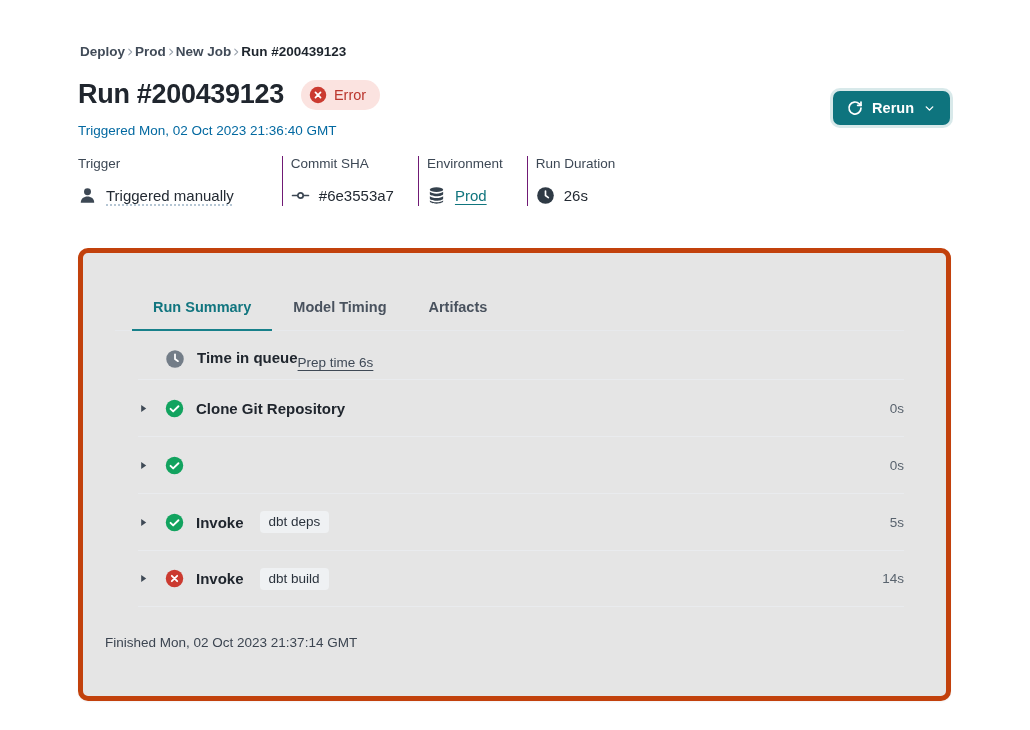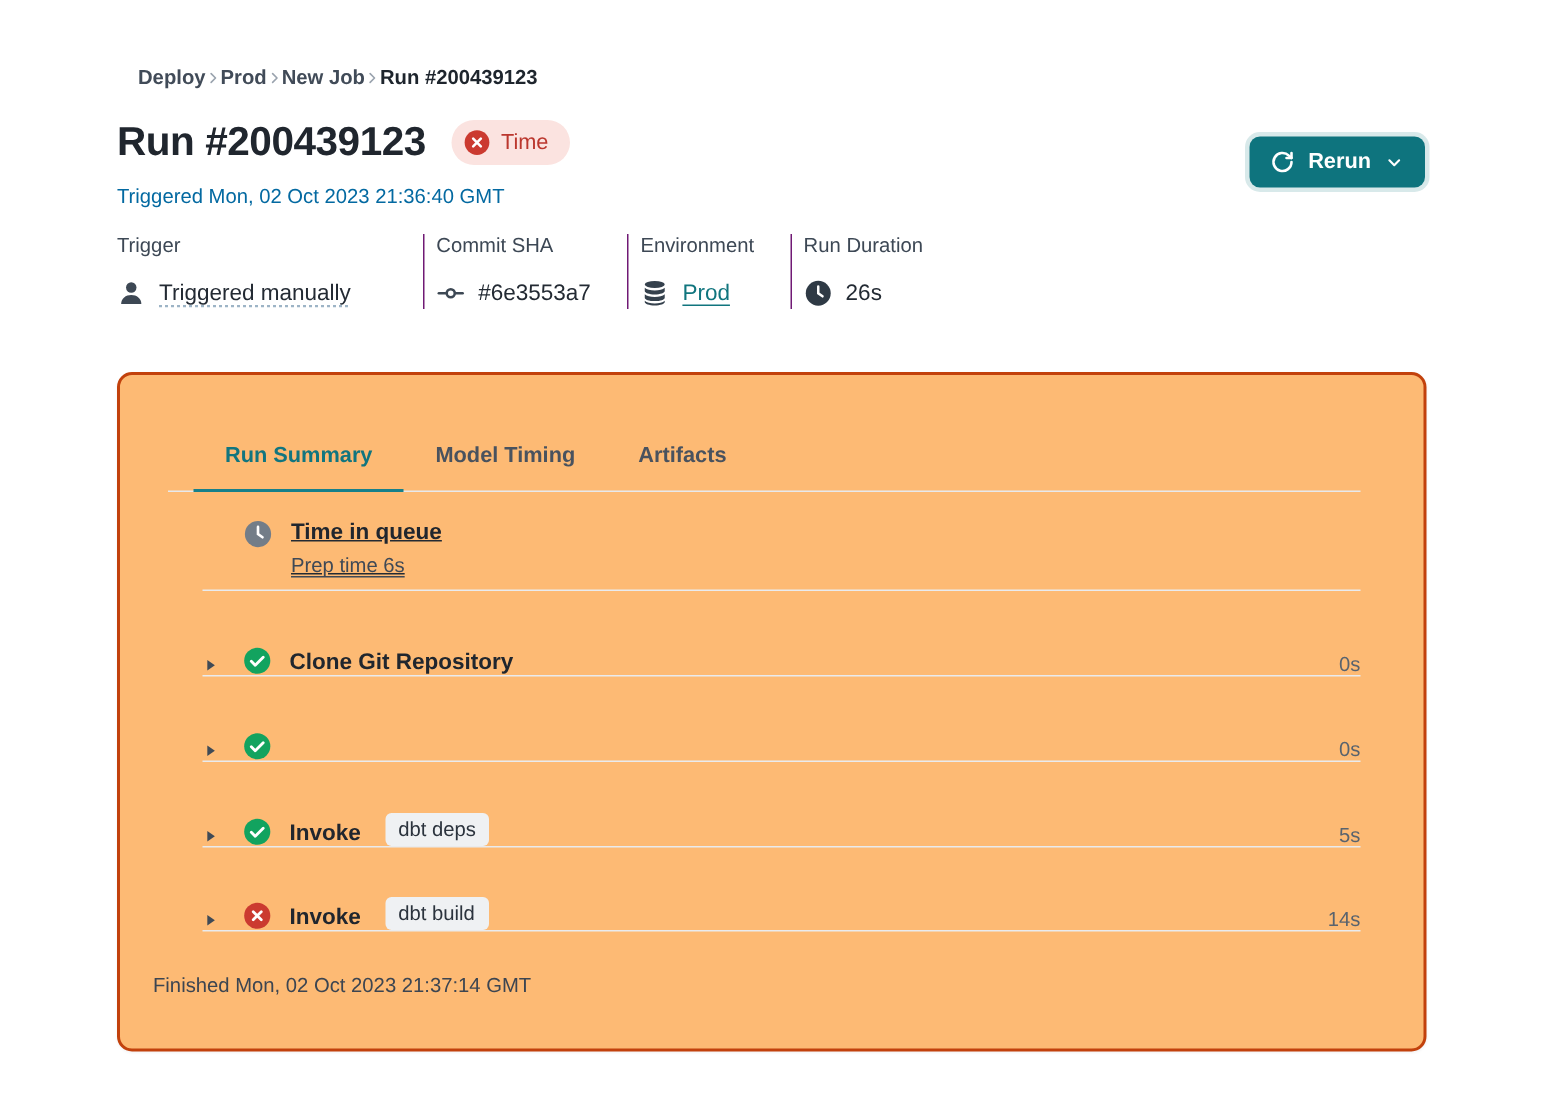--- a/index.html
+++ b/index.html
@@ -5,21 +5,21 @@
   * { box-sizing: border-box; }
   html,body { margin:0; padding:0; }
   body {
     width:1030px; height:730px; background:#ffffff;
     font-family:"Liberation Sans", sans-serif; color:#232a33;
     position:relative; overflow:hidden;
   }
 
   
   .breadcrumb {
-    position:absolute; left:92px; top:44px;
+    position:absolute; left:80px; top:44px;
     display:flex; align-items:center; 
     font-size:13.5px; font-weight:600; color:#414b58;
   }
   .breadcrumb .crumb { cursor:pointer; }
   .breadcrumb .current { color:#1e252d; font-weight:700; cursor:default; }
   .crumb-sep { display:flex; align-items:center; }
 
   
   .title-row { position:absolute; left:78px; top:79px; display:flex; align-items:center; gap:17px; }
   h1 { margin:0; font-size:27px; font-weight:700; letter-spacing:-0.3px; color:#20262e; }
@@ -48,43 +48,43 @@
   .tooltip-underline {
     cursor:pointer;
     text-decoration:underline dotted; text-decoration-color:#9db4c6;
     text-underline-offset:4px;
   }
   .prod-link { color:#10757e; text-decoration:underline; text-underline-offset:3px; cursor:pointer; }
 
   
   .card {
     position:absolute; left:78px; top:248px; width:873px; height:453px;
-    background:#fdba74; border:2px solid #c2410c; border-radius:10px;
+    background:#e5e5e5; border:5px solid #c2410c; border-radius:10px;
     box-shadow:0 1px 2px rgba(16,24,40,0.05);
   }
   .tabbar {
     margin:46px 42px 0 32px; padding-left:17px;
     display:flex; border-bottom:1px solid #e7e9ec;
   }
   .tab {
     padding:0 21px 14px; font-size:14.5px; color:#49525e;
     cursor:pointer; margin-bottom:-1px; white-space:nowrap;font-weight:bold;
   }
   .tab.active { color:#11757f; font-weight:700; border-bottom:2px solid #17808a; }
 
   .rows { margin:0 42px 0 55px; }
   .queue { padding:18px 0 9px 27px; display:flex; gap:12px; align-items:flex-start; }
-  .queue-text { display:flex; flex-direction:column;text-decoration:underline; }
+  .queue-text { display:flex; flex-direction:row; }
   .queue-title { font-size:15px; font-weight:700; color:#20262e; }
   .queue-link {
     margin-top:6px; font-size:13.5px; color:#3f4956;
     text-decoration:underline; text-underline-offset:3px; cursor:pointer; align-self:flex-start;
   }
 
-  .step { display:flex; align-items:flex-end; height:57px; border-top:1px solid #e9ebee; gap:12px; cursor:pointer; }
+  .step { display:flex; align-items:center; height:57px; border-top:1px solid #e9ebee; gap:12px; cursor:pointer; }
   .step:last-of-type { border-bottom:1px solid #e9ebee; }
   .caret-btn { background:none; border:none; padding:0; width:15px; display:flex; align-items:center; cursor:pointer; }
   .step-name { font-size:15px; font-weight:700; color:#20262e; }
   .chip {
     font-family:Liberation Sans, sans-serif; font-size:13.5px;
     background:#eff1f3; color:#2b333d; padding:3px 9px 4px; border-radius:4px; margin-left:4px;
   }
   .duration { margin-left:auto; font-size:13.5px; color:#59636e; }
 
   .finished { padding:28px 0 0 22px; font-size:13.5px; color:#3c4551; }
@@ -118,21 +118,21 @@
 
 <div class="title-row">
   <h1>Run #200439123</h1>
   <span class="badge">
     <span class="icon">
       <svg width="18" height="18" viewBox="0 0 24 24">
           <circle cx="12" cy="12" r="11" fill="#cb3a30"></circle>
           <path d="M8.6 8.6l6.8 6.8M15.4 8.6l-6.8 6.8" stroke="#fff" stroke-width="2.3" stroke-linecap="round"></path>
         </svg>
     </span>
-    <span>Time</span>
+    <span>Error</span>
   </span>
 </div>
 <div class="triggered">Triggered Mon, 02 Oct 2023 21:36:40 GMT</div>
 
 <button class="rerun">
   <span class="icon">
     <svg width="16" height="16" viewBox="0 0 24 24" fill="none" stroke="#fff" stroke-width="2.6" stroke-linecap="round" stroke-linejoin="round">
         <path d="M21 12a9 9 0 1 1-2.64-6.36L21 8"></path>
         <polyline points="21 3 21 8 16 8"></polyline>
       </svg>

